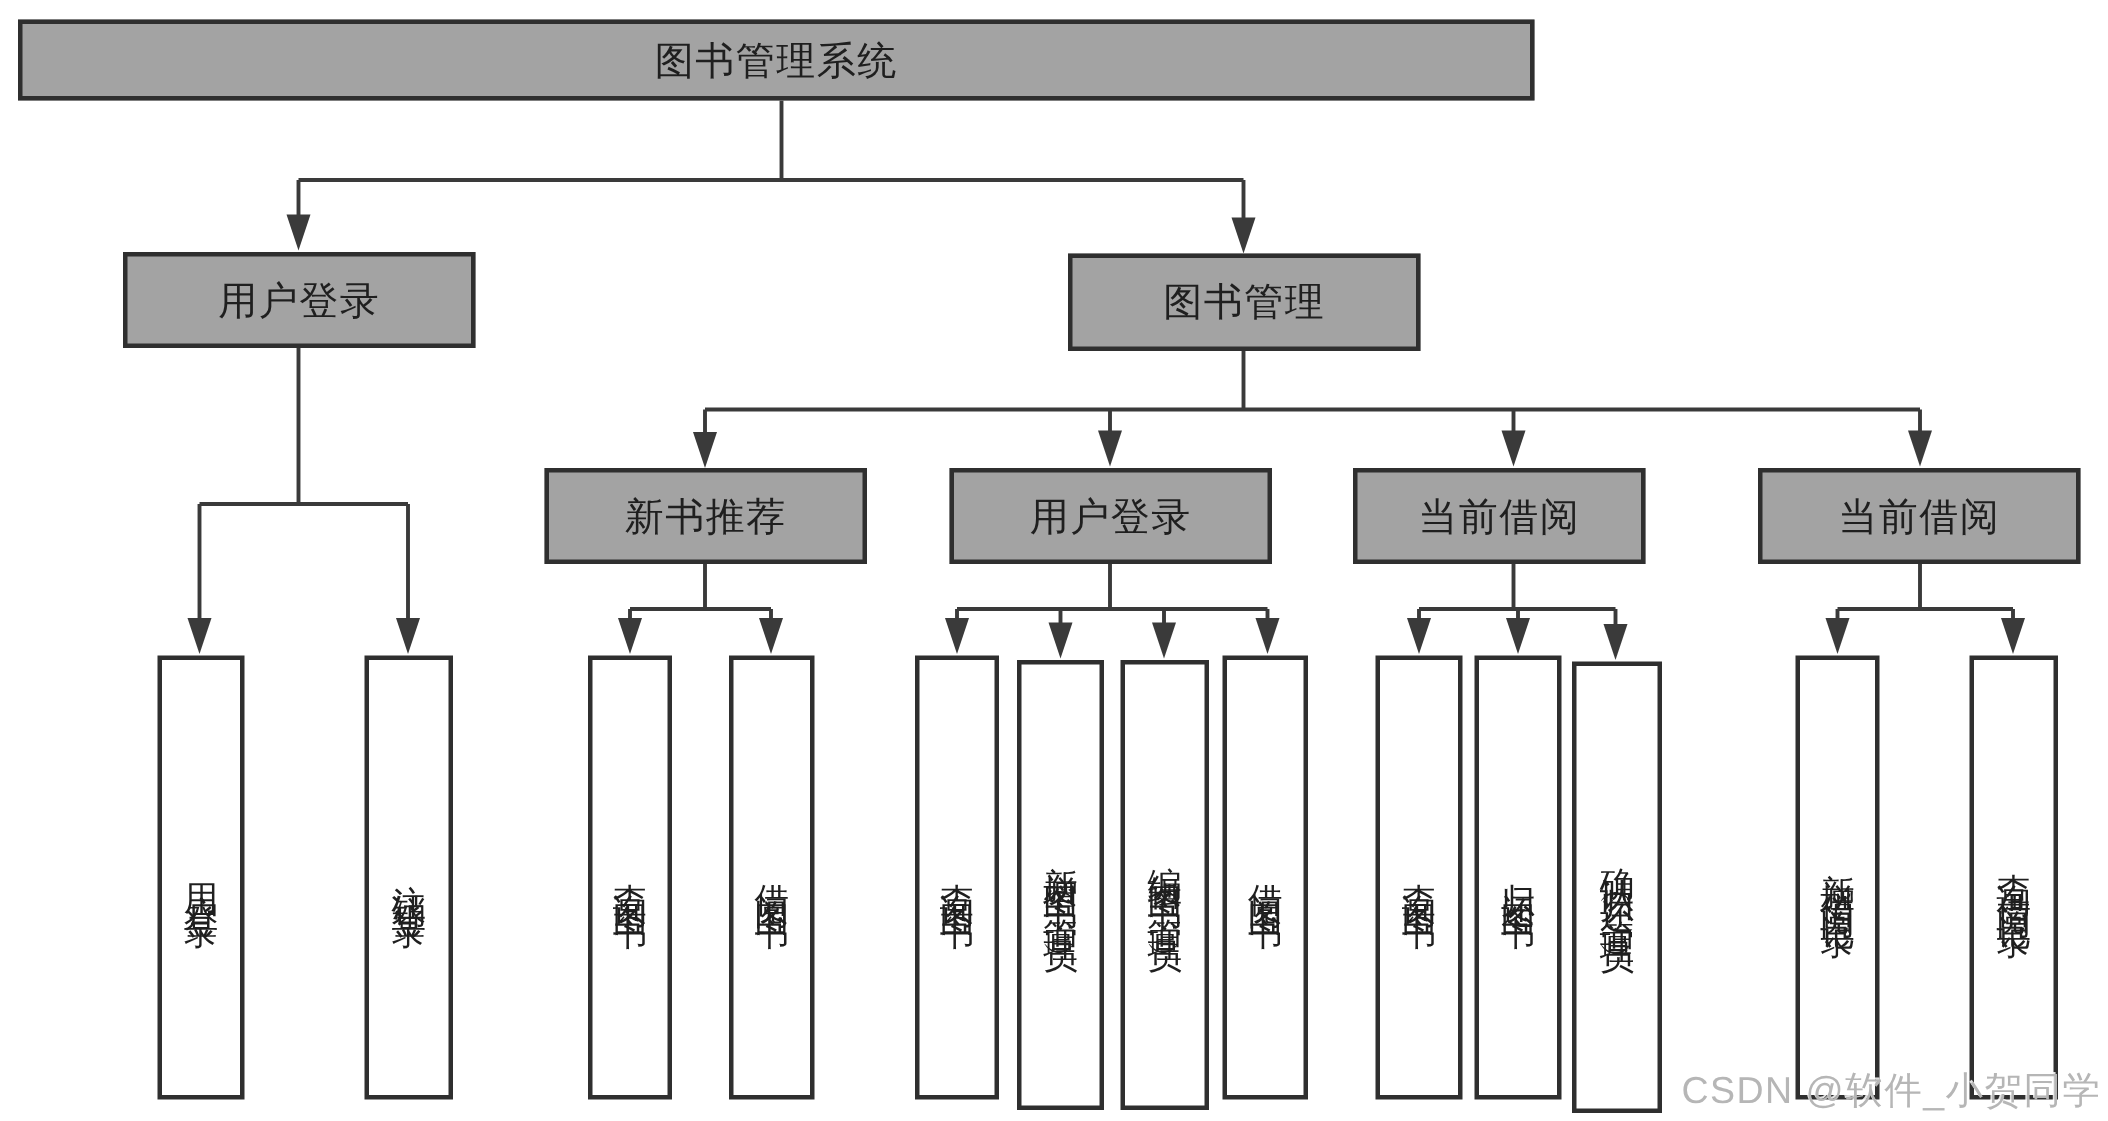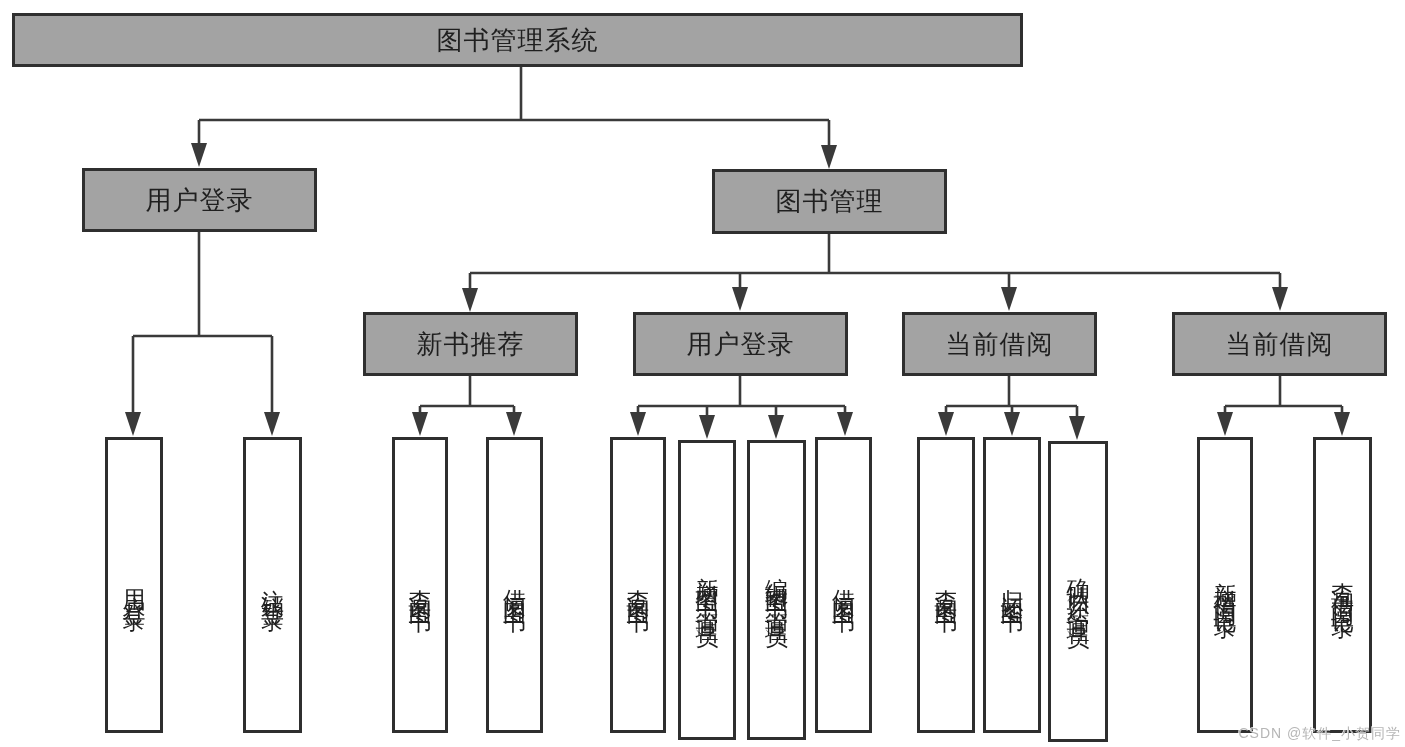--- a/index.html
+++ b/index.html
@@ -15,21 +15,21 @@
   .vnode{
     position:absolute;box-sizing:border-box;
     border:3px solid #2f2f2f;background:#ffffff;
     display:flex;align-items:center;justify-content:center;
     color:#1f1f1f;font-size:23px;
     writing-mode:vertical-rl;text-orientation:mixed;
     letter-spacing:7px;line-height:1;
   }
   .watermark{
     position:absolute;right:4px;bottom:4px;
-    font-size:14px;color:#b6b6b6;letter-spacing:1px;
+    font-size:25px;color:#b6b6b6;letter-spacing:1px;
     text-shadow:-1px -1px 0 rgba(255,255,255,.85);
     pointer-events:none;
   }
 </style>
 </head>
 <body>
 
 <div class="canvas">
 
   <svg class="wires" width="1405" height="747" viewBox="0 0 1405 747" xmlns="http://www.w3.org/2000/svg">

